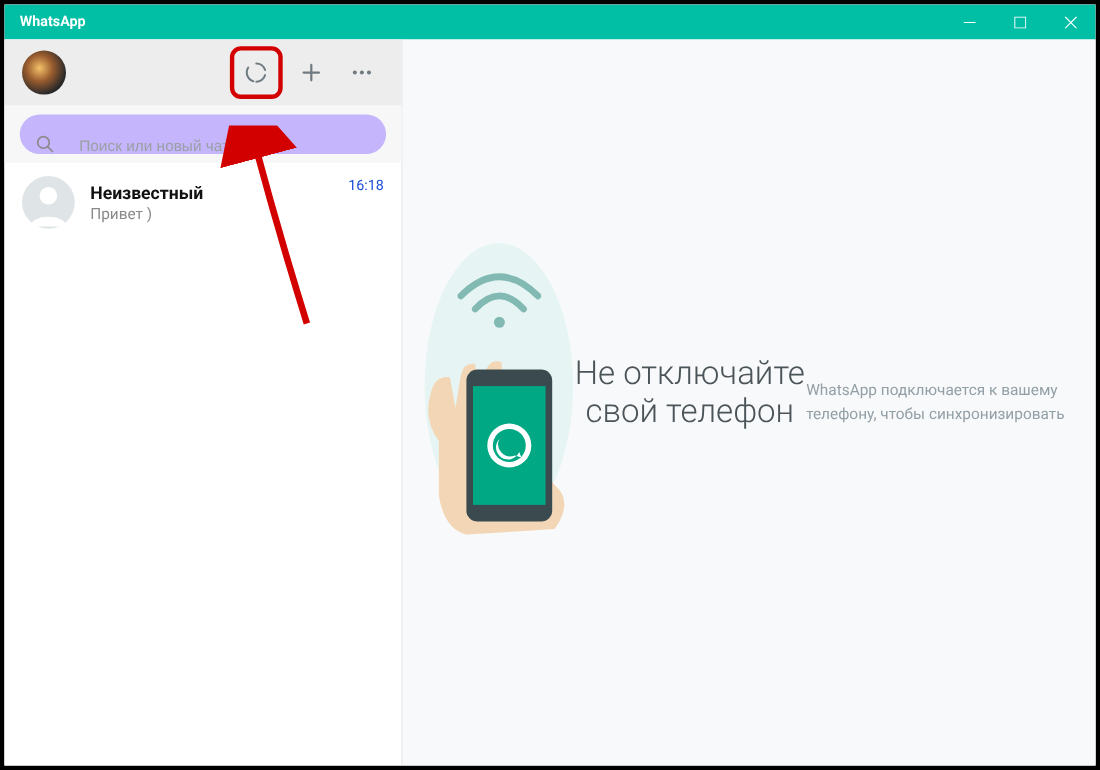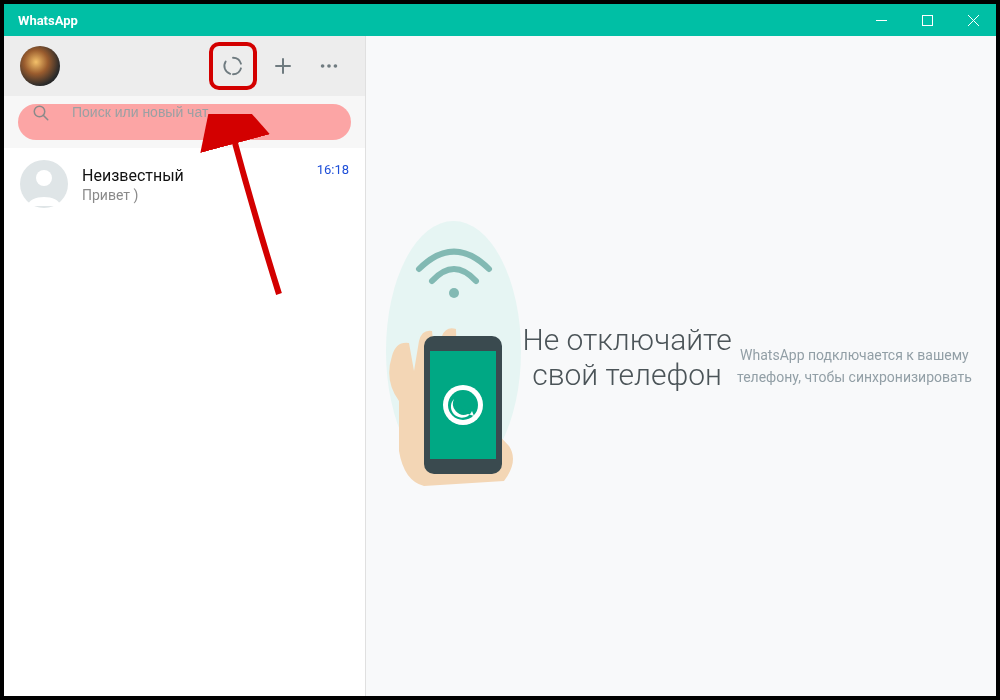--- a/index.html
+++ b/index.html
@@ -83,25 +83,25 @@
       border: 4px solid #d30000;
       border-radius: 10px;
       width: 48px;
       height: 48px;
     }
     .search-wrap {
       padding: 8px 14px;
       background: #f7f7f7;
     }
     .search-box {
-      background: #fca5a5;
+      background: #c4b5fd;
       border-radius: 18px;
       height: 36px;
       display: flex;
-      align-items: flex-start;
+      align-items: flex-end;
       padding: 0 14px;
       gap: 22px;
     }
     .search-input {
       border: none;
       outline: none;
       flex: 1;
       font-size: 14px;
       color: #666;
       background: transparent;
@@ -121,21 +121,21 @@
       border-radius: 50%;
       background: #dfe5e7;
       display: flex;
       align-items: center;
       justify-content: center;
     }
     .chat-info { flex: 1; }
     .chat-name {
       font-size: 16px;
       color: #111;
-      font-weight: 400;
+      font-weight: 700;
       margin-bottom: 2px;
     }
     .chat-preview {
       font-size: 14px;
       color: #8a8a8a;
     }
     .chat-time {
       font-size: 13px;
       color: #1d4ed8;
       align-self: flex-start;
@@ -174,21 +174,20 @@
     .headline {
       font-size: 30px;
       font-weight: 300;
       color: #4b5458;
       margin-bottom: 18px;
       text-align: center;
     }
     .subtext {
       font-size: 14px;
       color: #929fa6;
-      text-align: center;
       line-height: 1.6;
       max-width: 560px;
     }
     .annotation-arrow {
       position: absolute;
       top: 110px;
       left: 130px;
       pointer-events: none;
       z-index: 100;
     }

